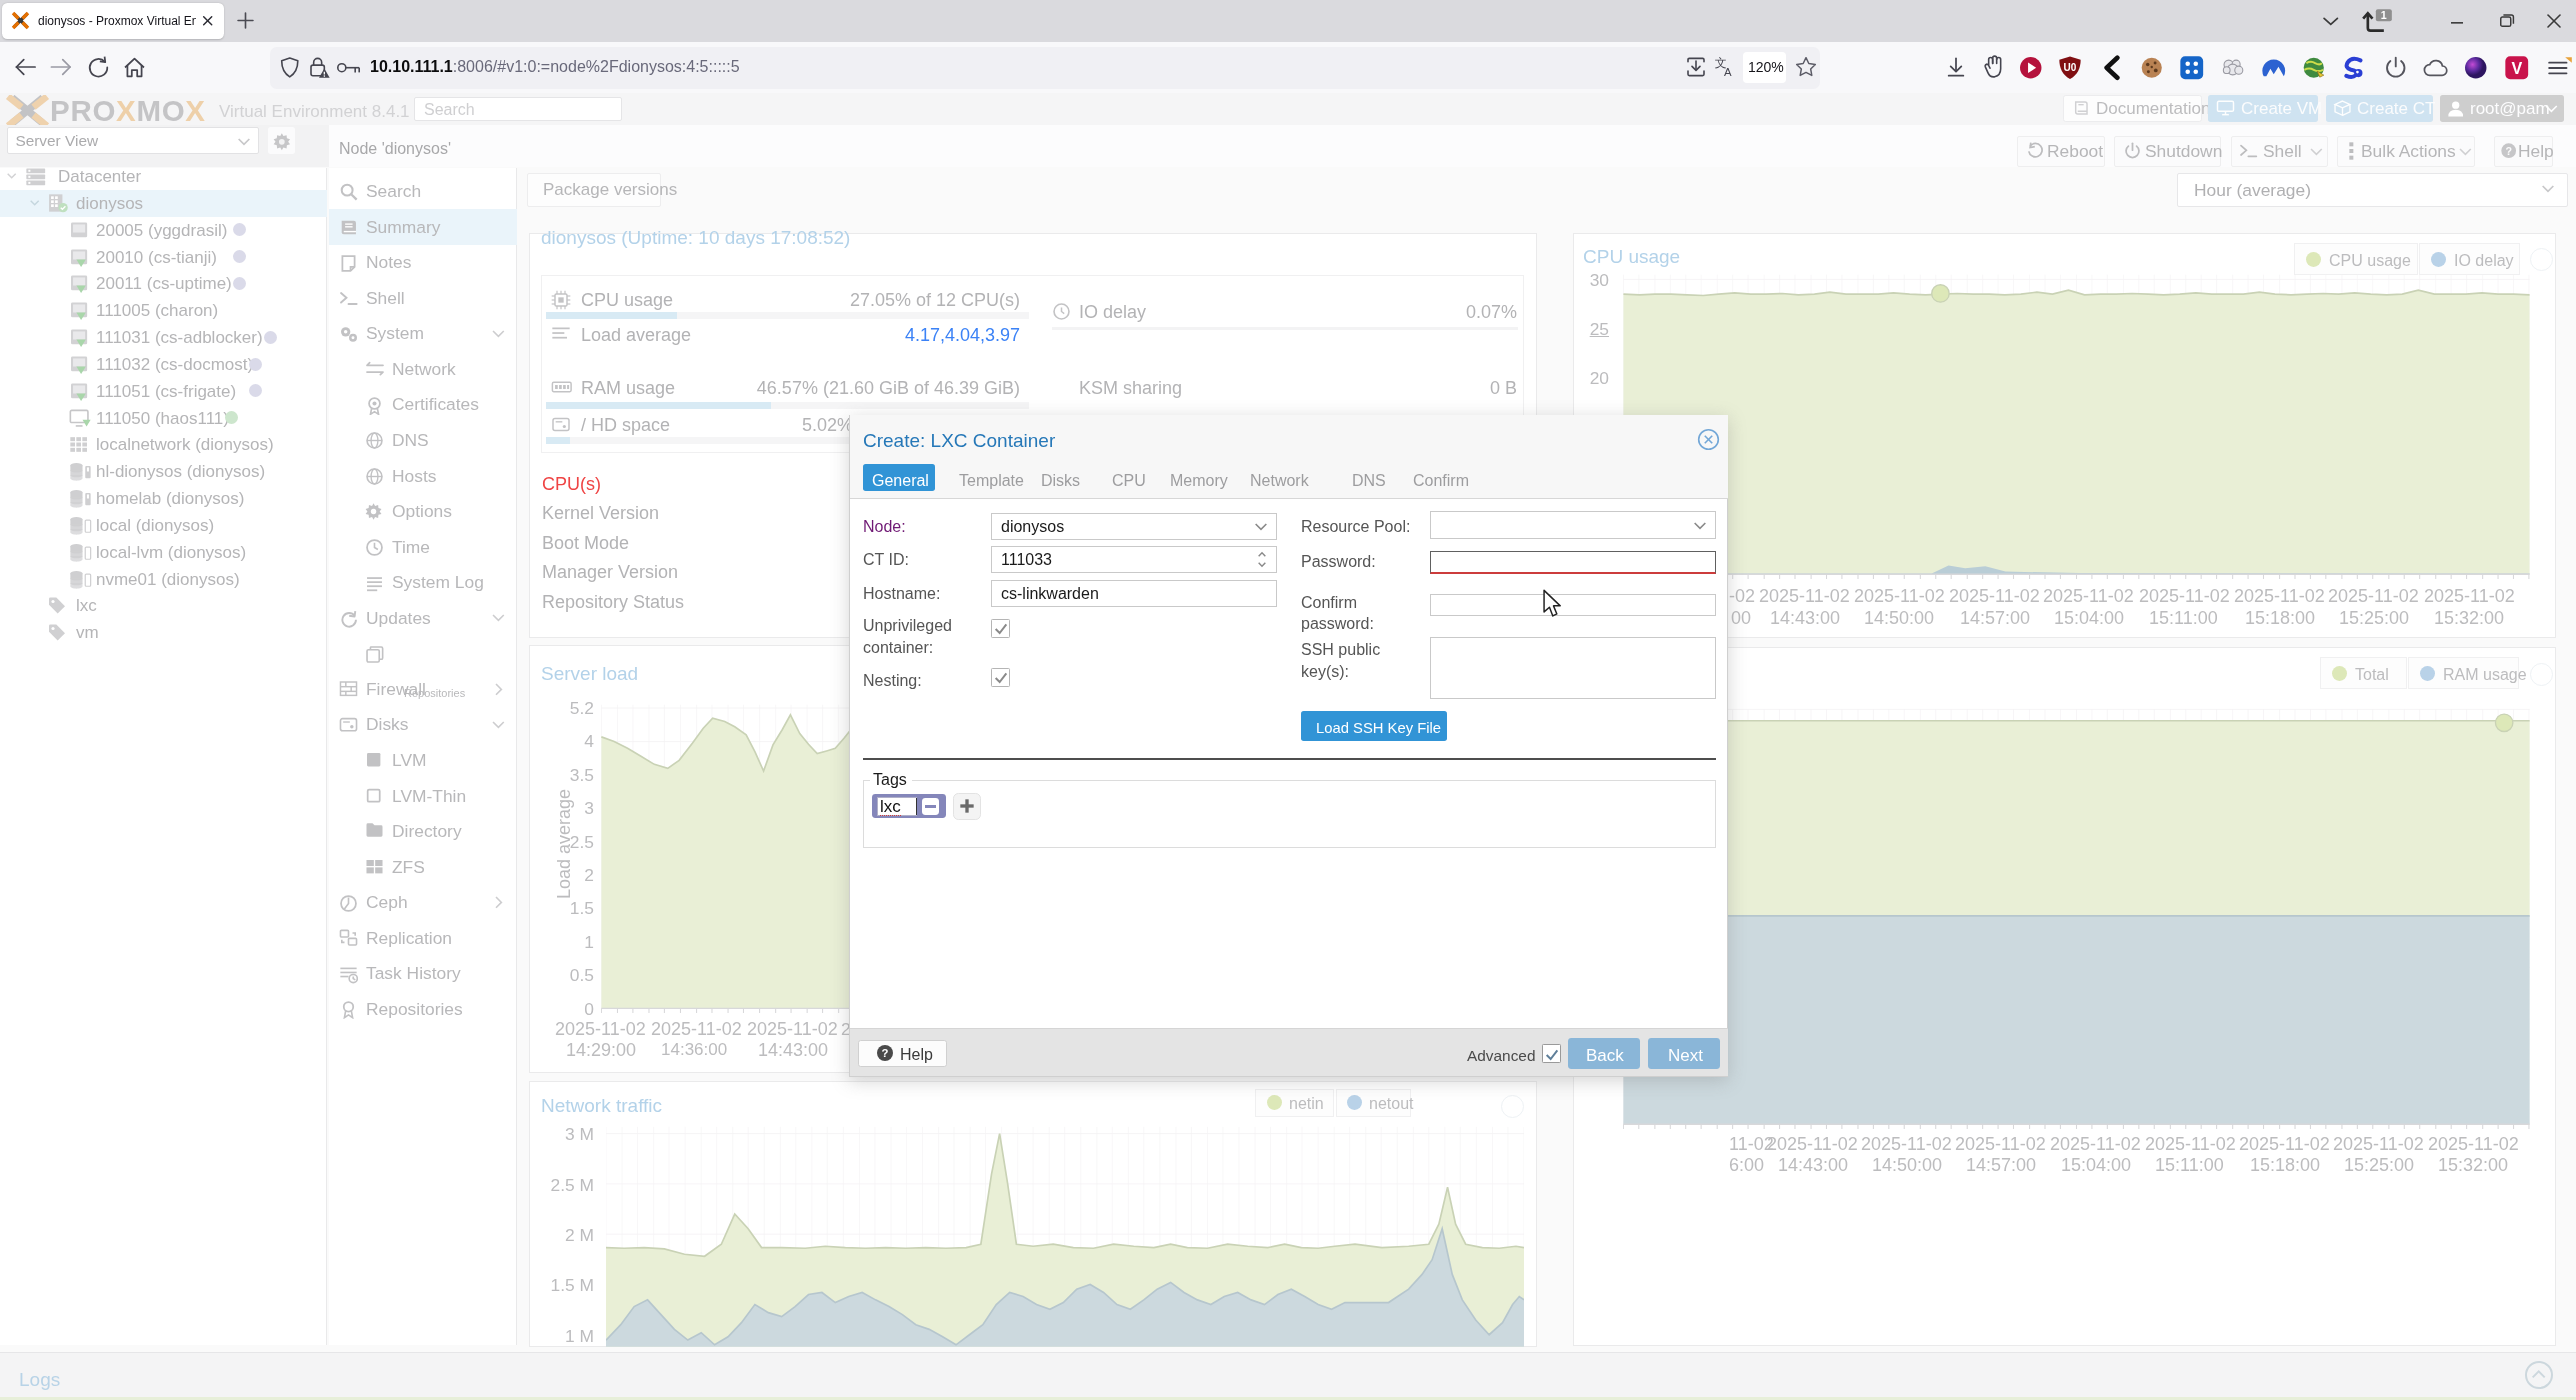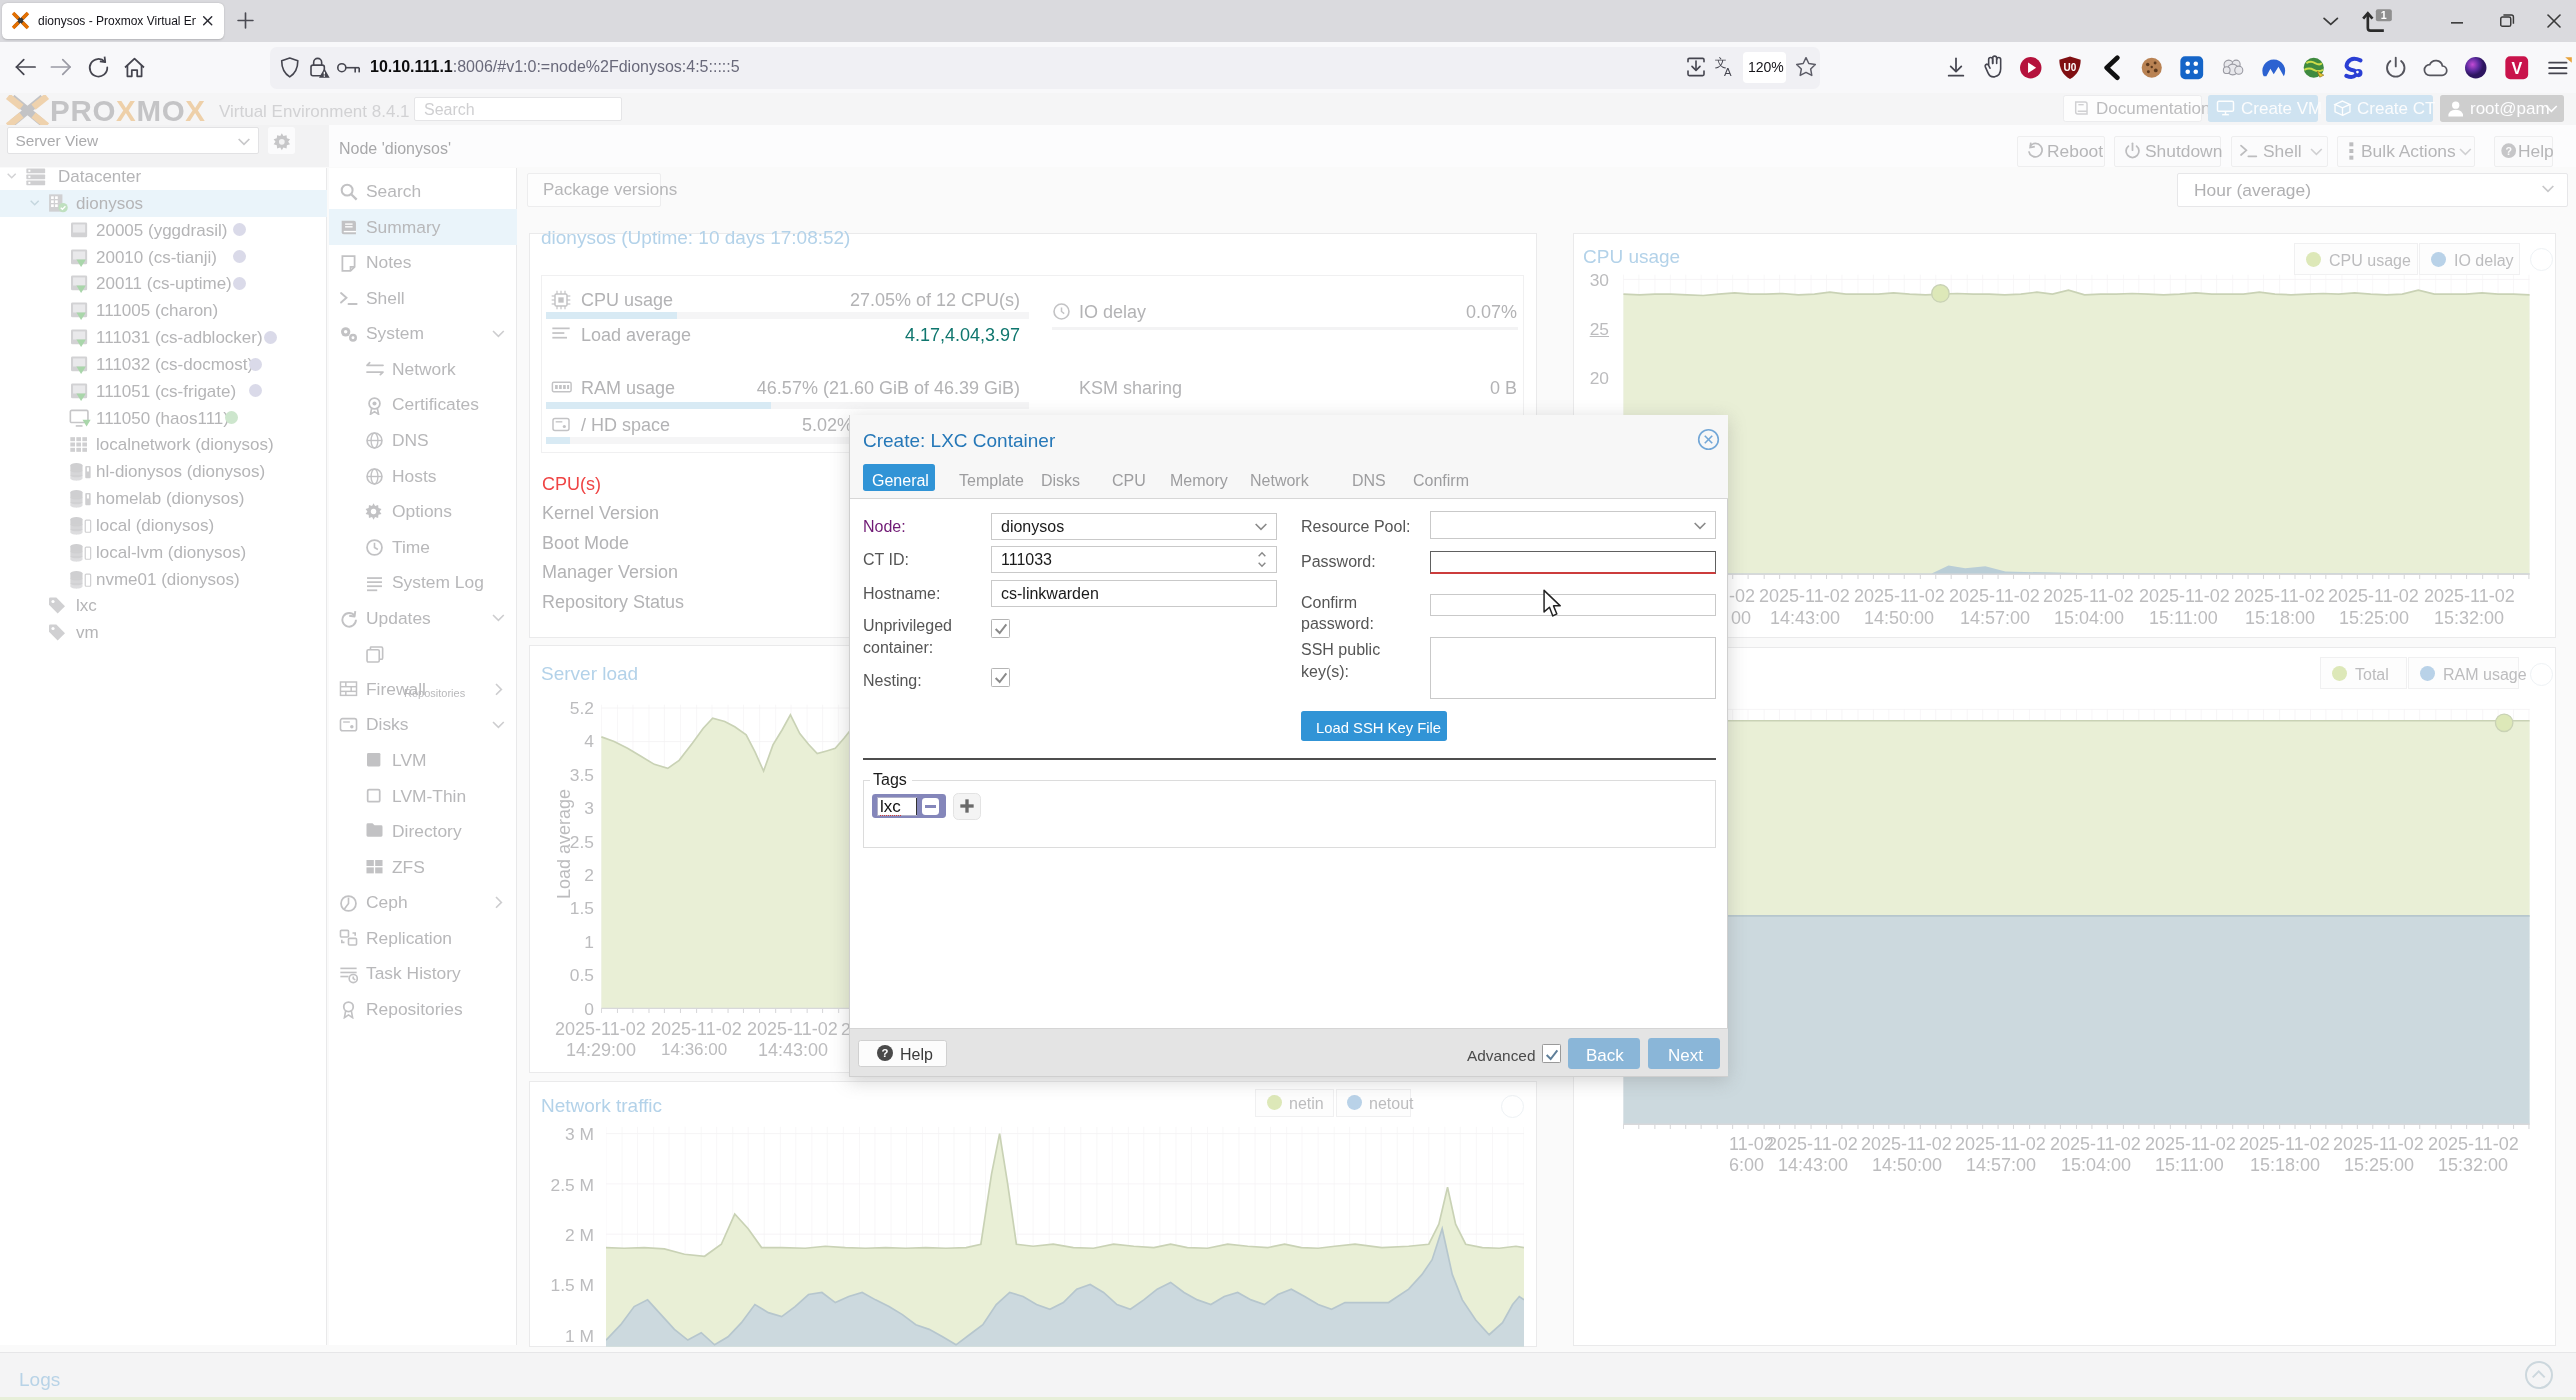--- a/index.html
+++ b/index.html
@@ -687,21 +687,21 @@
 <div style="position:absolute;left:546px;top:312px;width:483px;height:7.4px;background:#f5f5f6;"></div>
 <div style="position:absolute;left:546px;top:312px;width:131px;height:7.4px;background:#d8eaf4;"></div>
 <svg style="position:absolute;left:551px;top:325px" width="20" height="17.4" viewBox="0 0 30 26">
     <g stroke="#c3c3c5" stroke-width="2.6">
       <line x1="2" y1="5" x2="28" y2="5"></line>
       <line x1="2" y1="12" x2="20" y2="12"></line>
       <line x1="2" y1="19" x2="24" y2="19"></line>
     </g>
   </svg>
 <div style="position:absolute;left:581px;top:325px;font-size:18px;color:#b3b3b5;font-weight:normal;white-space:nowrap;">Load average</div>
-<div style="position:absolute;right:1556px;top:325px;font-size:18px;color:#0f766e;font-weight:normal;white-space:nowrap;text-align:right;">4.17,4.04,3.97</div>
+<div style="position:absolute;right:1556px;top:325px;font-size:18px;color:#3b82f6;font-weight:normal;white-space:nowrap;text-align:right;">4.17,4.04,3.97</div>
 <svg style="position:absolute;left:1052px;top:302px" width="19" height="19" viewBox="0 0 28 28">
     <circle cx="14" cy="14" r="11" fill="none" stroke="#c3c3c5" stroke-width="2.4"></circle>
     <path d="M14 8 V14 L18 17" fill="none" stroke="#c3c3c5" stroke-width="2.2"></path>
   </svg>
 <div style="position:absolute;left:1079px;top:302px;font-size:18px;color:#b3b3b5;font-weight:normal;white-space:nowrap;">IO delay</div>
 <div style="position:absolute;right:1059px;top:302px;font-size:18px;color:#b3b3b5;font-weight:normal;white-space:nowrap;">0.07%</div>
 <div style="position:absolute;left:1052px;top:327px;width:466px;height:2.7px;background:#f3f3f4;"></div>
 <svg style="position:absolute;left:551px;top:379px" width="21.5" height="17.4" viewBox="0 0 32 26">
     <rect x="2" y="5" width="28" height="14" rx="2" fill="none" stroke="#c3c3c5" stroke-width="2.2"></rect>
     <g fill="#c3c3c5">

